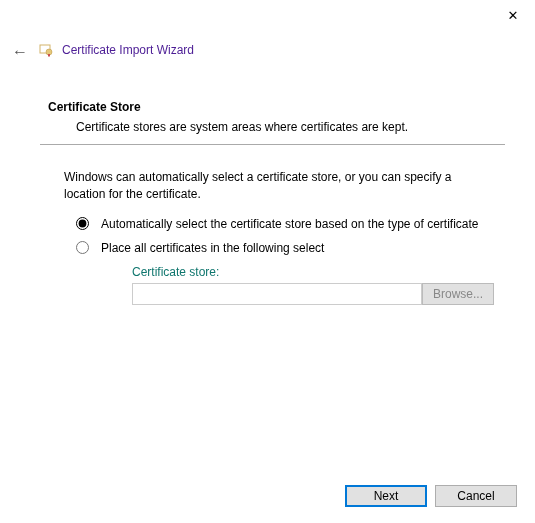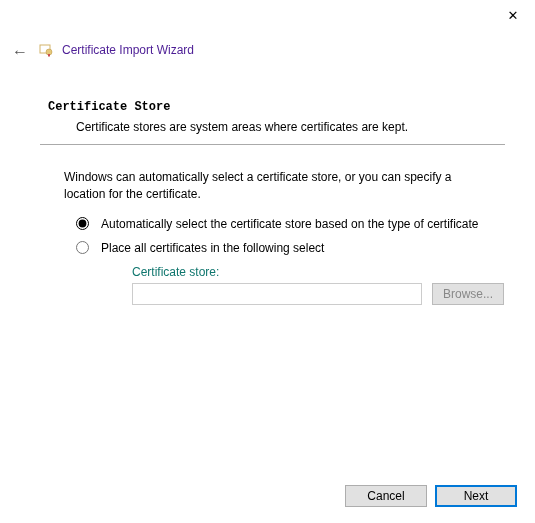--- a/index.html
+++ b/index.html
@@ -55,21 +55,20 @@
       position: absolute;
       top: 100px;
       left: 40px;
       right: 30px;
     }
     .section-title {
       font-weight: bold;
       font-size: 12px;
       margin-bottom: 6px;
       margin-left: 8px;
-      font-family: Liberation Mono, monospace;
     }
     .section-subtitle {
       font-size: 12px;
       margin-left: 36px;
       margin-bottom: 10px;
     }
     .divider {
       border: none;
       border-top: 1px solid #aaa;
       margin-bottom: 24px;
@@ -101,21 +100,20 @@
       margin-left: 56px;
       margin-top: 6px;
     }
     .store-label {
       font-size: 12px;
       color: #0f766e;
       margin-bottom: 4px;
     }
     .store-row {
       display: flex;
-      gap: 10px;
       align-items: center;
     }
     .store-input {
       width: 290px;
       height: 22px;
       border: 1px solid #ccc;
       background: #fff;
       padding: 2px 4px;
       font-size: 12px;
     }
@@ -193,15 +191,15 @@
       <div class="store-label">Certificate store:</div>
       <div class="store-row">
         <input type="text" class="store-input" disabled="" value="" style="">
         <button class="browse-btn" disabled="">Browse...</button>
       </div>
     </div>
   </div>
 </div>
 
 <div class="footer">
+  <button class="btn btn-primary">Next</button>
   <button class="btn">Cancel</button>
-  <button class="btn btn-primary">Next</button>
 </div>
 
 </body></html>

